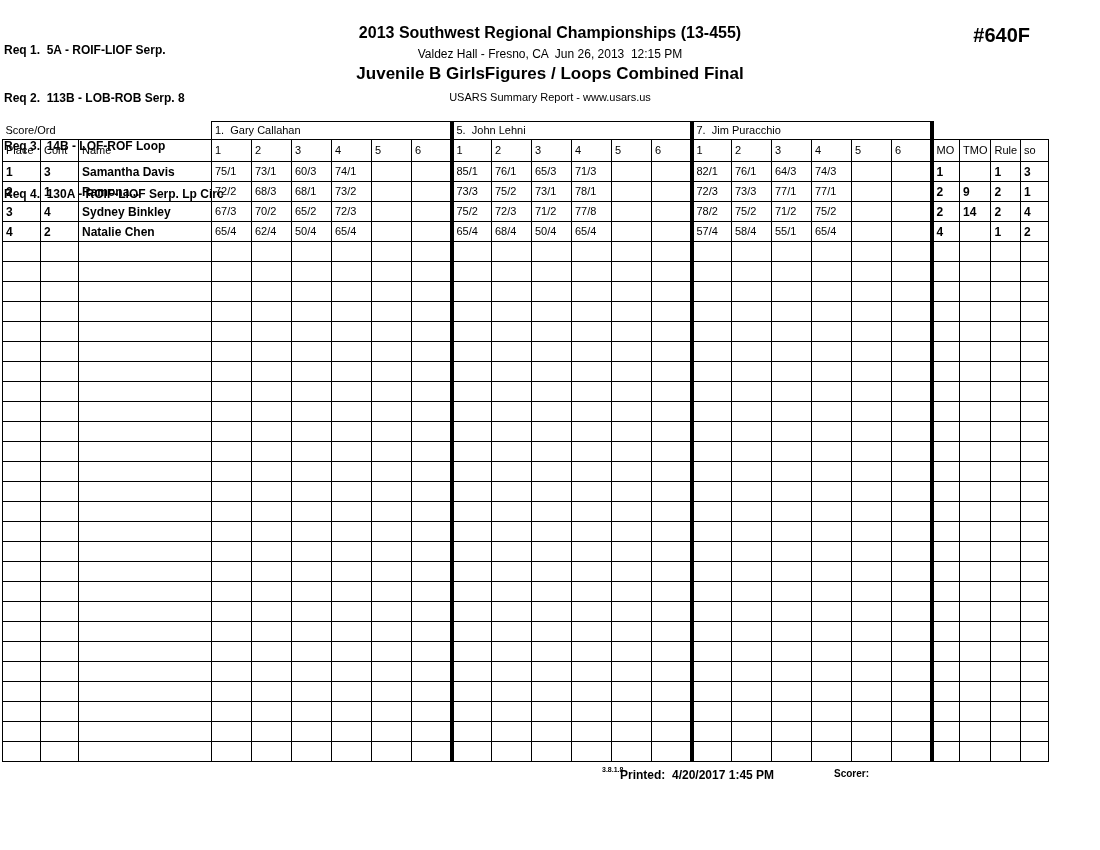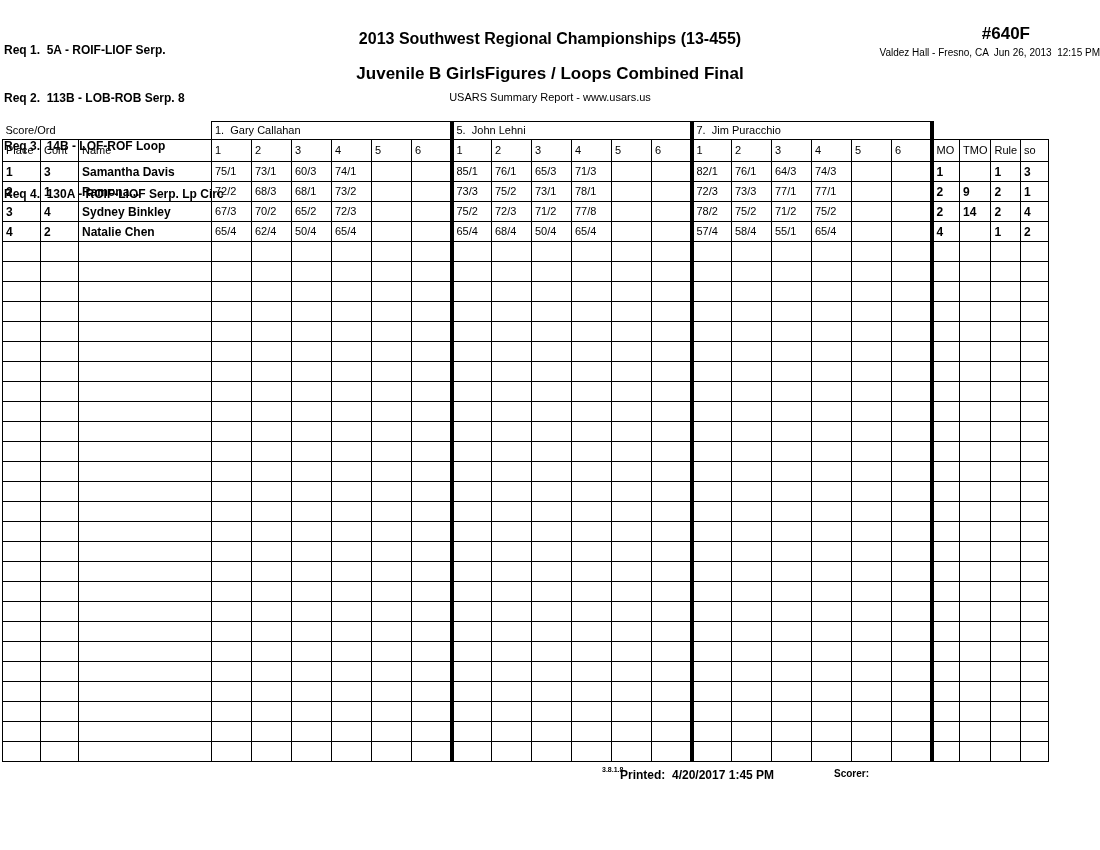--- a/index.html
+++ b/index.html
@@ -13,27 +13,27 @@
   }
   .reqs {
     position: absolute; left: 4px; top: 10px;
     font-weight: bold; font-size: 12px; line-height: 16px;
     white-space: pre;
   }
   .hline {
     position: absolute; left: 0; width: 1100px;
     text-align: center; white-space: pre;
   }
-  .title  { top: 24px; font-size: 16px; font-weight: bold; margin-top: 6px; }
-  .venue  { top: 47px; font-size: 10px; text-align: right; }
+  .title  { top: 24px; font-size: 16px; font-weight: bold; }
+  .venue  { top: 47px; font-size: 12px; }
   .event  { top: 64px; font-size: 17px; font-weight: bold; }
   .report { top: 91px; font-size: 11px; }
   .docnum {
     position: absolute; top: 24px; right: 70px;
-    font-size: 17px; font-weight: bold; text-align: center;
+    font-size: 20px; font-weight: bold; text-align: center;
   }
   .tablewrap { position: absolute; left: 2px; top: 121px; }
   table.score { border-collapse: collapse; table-layout: fixed; font-size: 11px; }
   table.score td {
     border: 1px solid #000;
     padding: 0 3px;
     white-space: pre;
     overflow: hidden;
     vertical-align: middle;
     line-height: 1;

